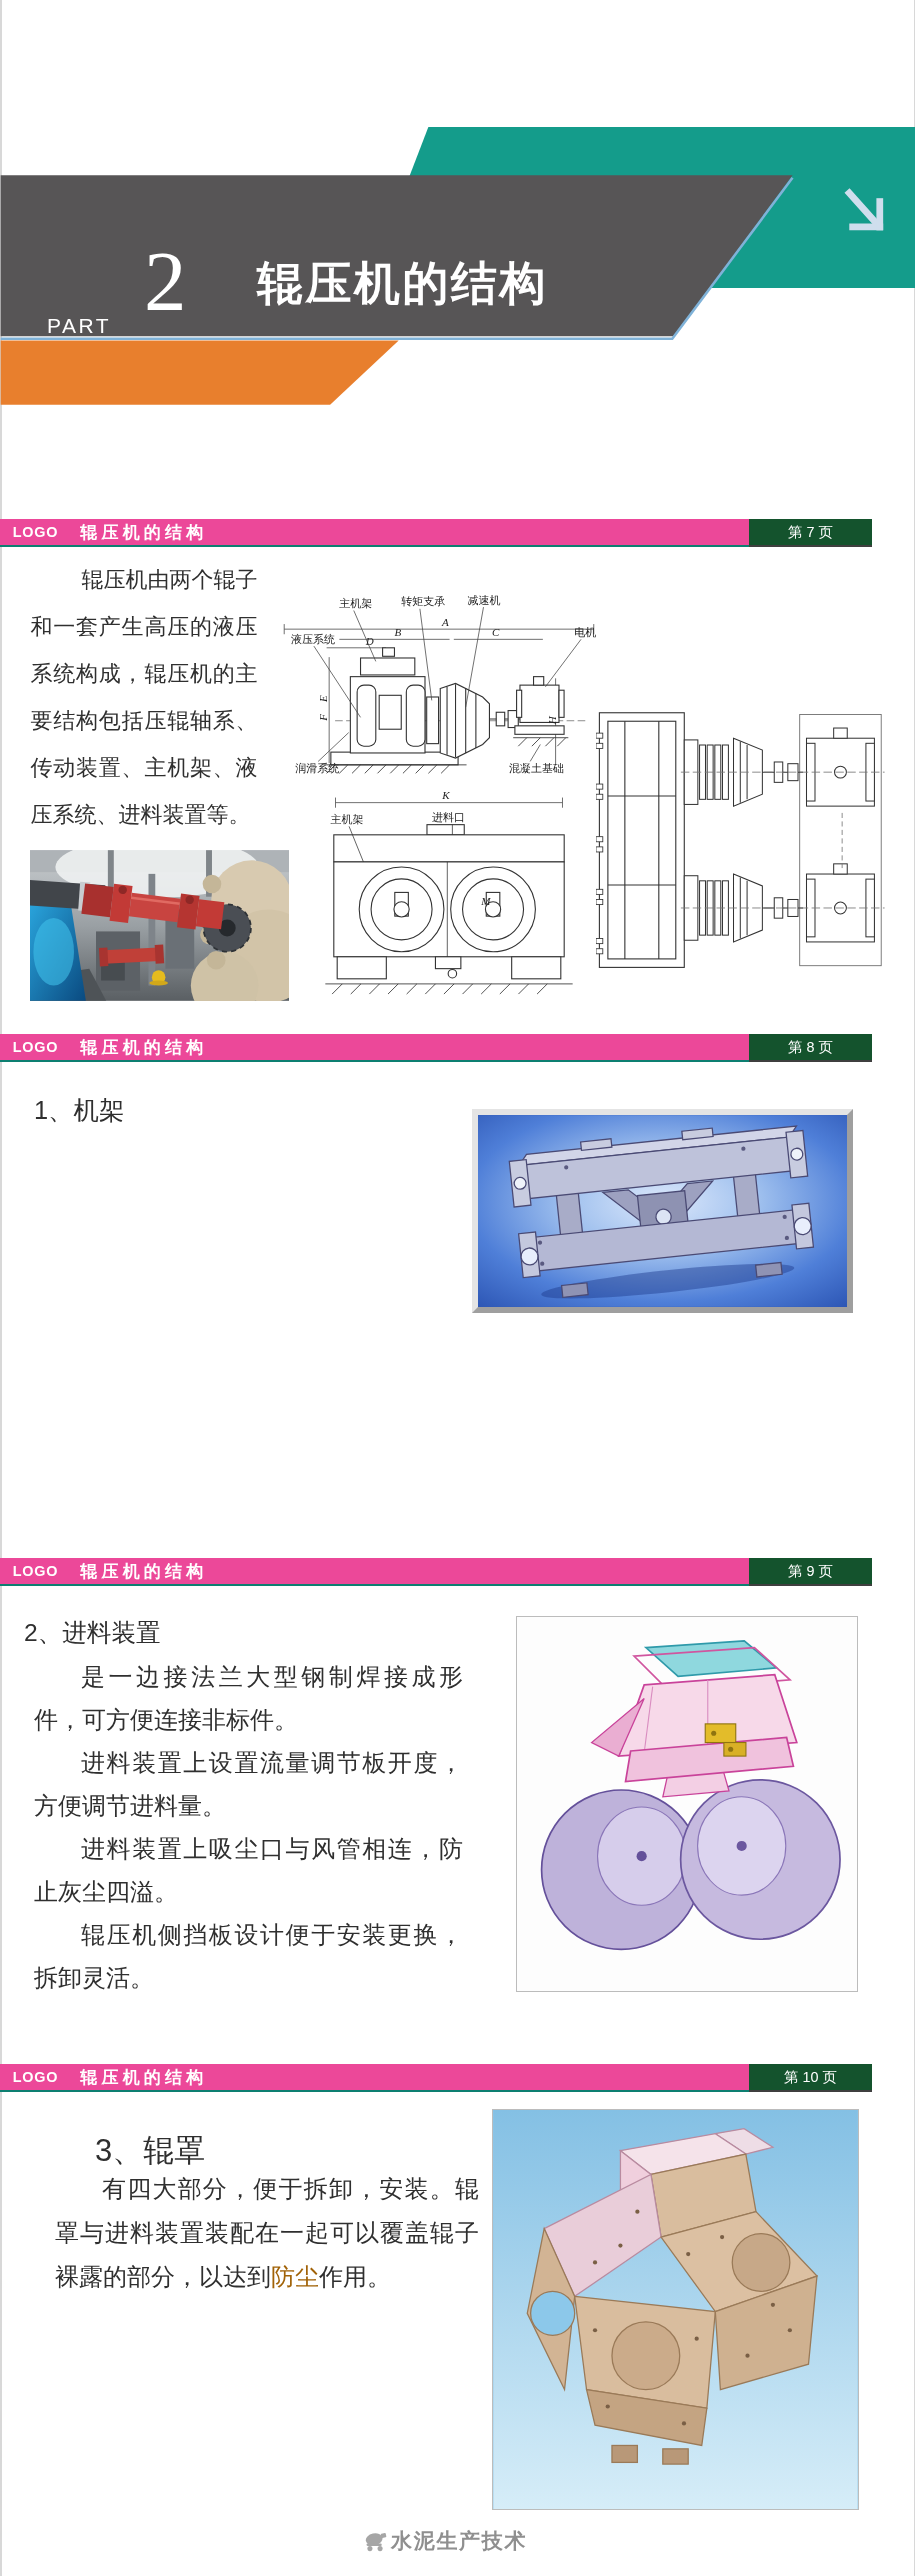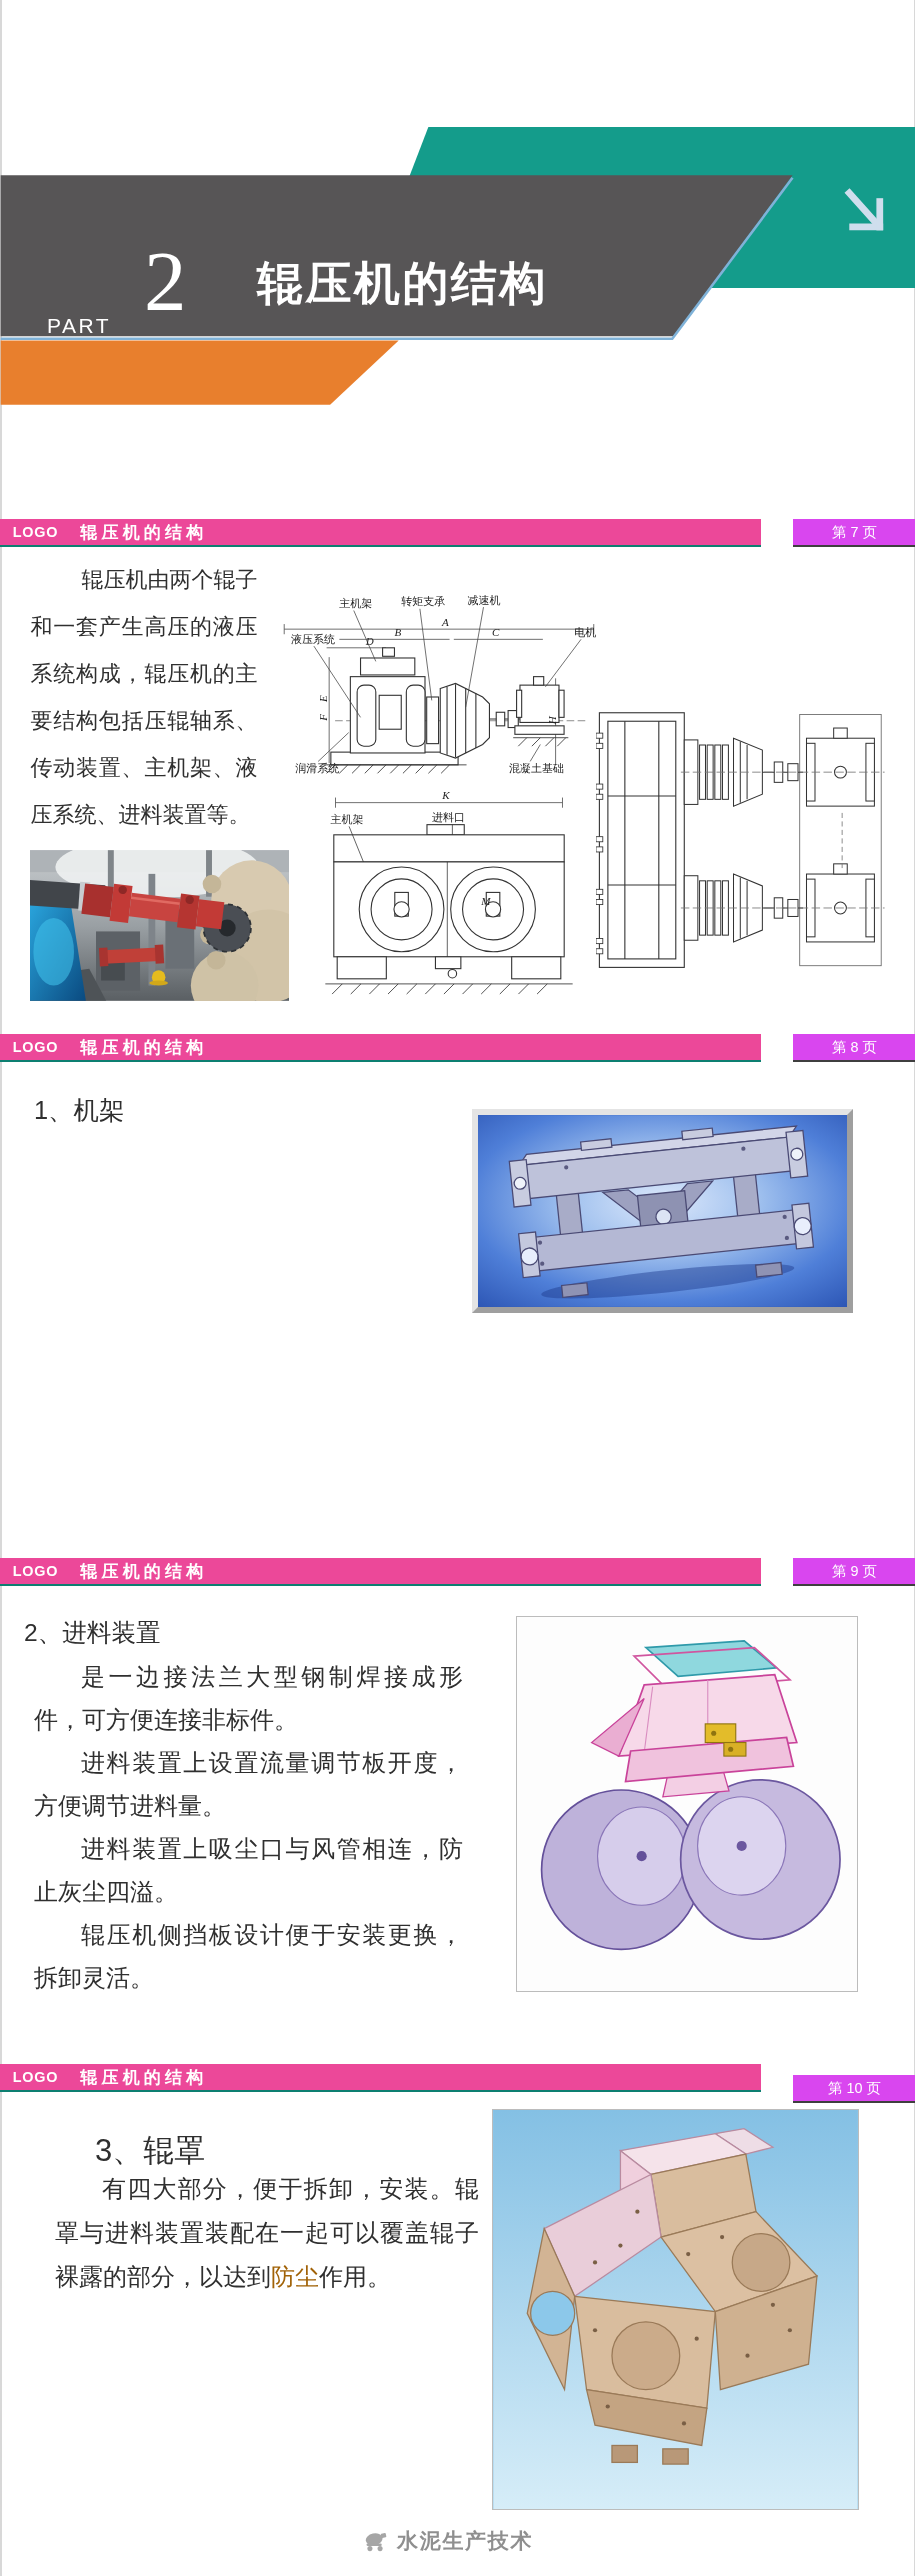--- a/index.html
+++ b/index.html
@@ -12,21 +12,21 @@
   .part-label{position:absolute;left:47px;top:314px;color:#ffffff;font-size:21px;letter-spacing:2.5px;font-weight:400;}
   .part-number{position:absolute;left:144px;top:239px;color:#ffffff;font-size:85px;line-height:1;
                font-family:"Liberation Serif","DejaVu Serif",serif;}
   .part-title{position:absolute;left:257px;top:253px;color:#ffffff;font-size:46px;font-weight:bold;letter-spacing:2.5px;}
 
   
   .bar{position:absolute;left:0;width:761px;height:28px;background:#ec4899;border-bottom:2.5px solid #0d7f71;
        display:flex;align-items:center;box-sizing:border-box;}
   .bar .logo{color:#fff;font-weight:bold;font-size:14.4px;letter-spacing:0.8px;margin-left:12.7px;}
   .bar .bar-title{color:#fff;font-weight:bold;font-size:17px;letter-spacing:4.2px;margin-left:22px;}
-  .pagebox{position:absolute;left:793px;width:123px;height:28px;background:#d946ef;border-bottom:2.5px solid #3f3f3f;
+  .pagebox{position:absolute;left:749px;width:123px;height:28px;background:#14532d;border-bottom:2.5px solid #3f3f3f;
            color:#fff;font-size:14.4px;display:flex;align-items:center;justify-content:center;box-sizing:border-box;}
 
   
   .cn-serif{font-family:Liberation Sans, sans-serif;color:#2f2f2f;}
   .s7-text{position:absolute;left:30.5px;top:556px;width:227px;font-size:22px;line-height:47px;
            text-align:justify;text-indent:51px;}
   .s8-heading{position:absolute;left:34px;top:1094px;font-size:25.4px;}
   .s8-text{position:absolute;left:34px;top:1135px;width:375px;font-size:25.4px;line-height:53px;
            text-align:justify;text-indent:51px;letter-spacing:0.8px;}
   .s9-heading{position:absolute;left:24px;top:1616px;font-size:24.6px;}
@@ -37,21 +37,21 @@
             text-align:justify;text-indent:47px;}
   .hl-red{color:#a16207;}
 
   
   .img-frame8{position:absolute;left:472px;top:1109px;width:369px;height:192px;
               border:6px solid;border-color:#e4e4e4 #9f9f9f #9f9f9f #e4e4e4;background:#2c55b4;}
   .img-frame9{position:absolute;left:516px;top:1616px;width:340px;height:374px;border:0.8px solid #bcbcbc;background:#fdfdfd;}
   .img-frame10{position:absolute;left:492px;top:2109px;width:365px;height:399px;border:0.8px solid #bcbcbc;background:#8cc8ea;}
 
   
-  .watermark{position:absolute;left:363px;top:2527px;display:flex;align-items:center;gap:10px;}
+  .watermark{position:absolute;left:363px;top:2527px;display:flex;align-items:center;gap:4px;}
   .watermark .wm-text{font-size:21px;font-weight:bold;color:#8f8f8f;letter-spacing:1.7px;
                       text-shadow:0 0 2.5px #ffffff,0 0 2.5px #ffffff;}
 
   svg text{font-family:"Liberation Serif","DejaVu Serif",serif;}
   .dlabel{font-size:13px;fill:#222;}
   .ditalic{font-size:13px;font-style:italic;fill:#222;}
 </style>
 </head>
 <body>
 
@@ -89,21 +89,21 @@
   <div class="bar" style="top:1558px;">
     <span class="logo">LOGO</span>
     <span class="bar-title">辊压机的结构</span>
   </div>
   <div class="pagebox" style="top:1558px;">第 9 页</div>
 
   <div class="bar" style="top:2064px;">
     <span class="logo">LOGO</span>
     <span class="bar-title">辊压机的结构</span>
   </div>
-  <div class="pagebox" style="top:2064px;margin-top:11px;">第 10 页</div>
+  <div class="pagebox" style="top:2064px;">第 10 页</div>
 
   <div class="s7-text cn-serif">辊压机由两个辊子和一套产生高压的液压系统构成，辊压机的主要结构包括压辊轴系、传动装置、主机架、液压系统、进料装置等。</div>
 
   <svg class="abs" style="left:157px;top:551px;" width="441" height="225" viewBox="0 0 520 265">
     <g stroke="#555" stroke-width="1" fill="none">
       <line x1="150" y1="92" x2="515" y2="92"></line>
         <line x1="150" y1="86" x2="150" y2="98"></line>
         <line x1="515" y1="86" x2="515" y2="98"></line>
       <line x1="215" y1="104" x2="345" y2="104"></line>
         <line x1="350" y1="104" x2="455" y2="104"></line>

